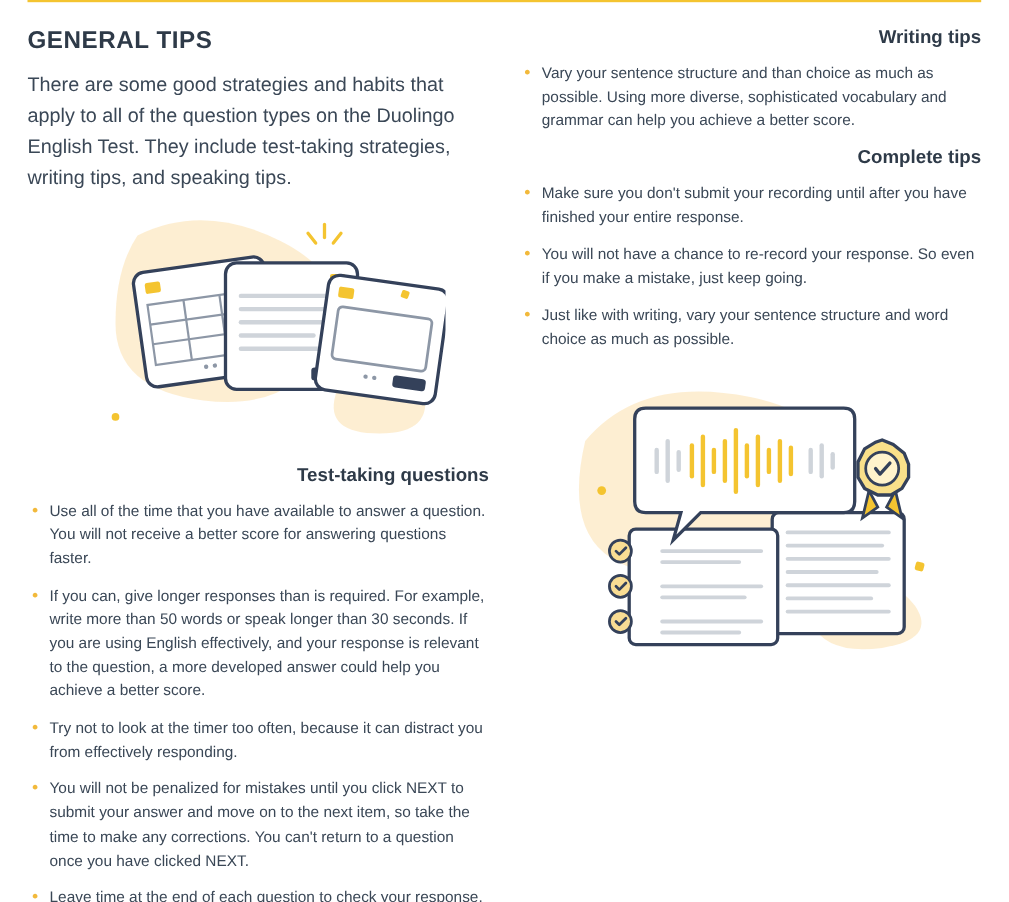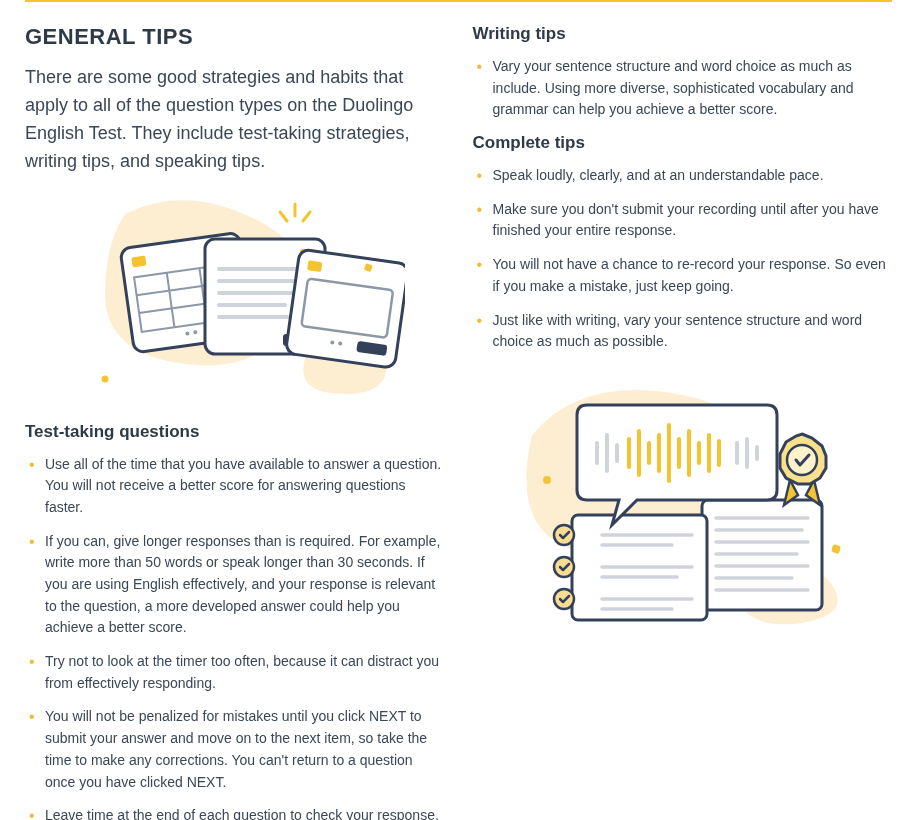--- a/index.html
+++ b/index.html
@@ -35,20 +35,21 @@
       line-height: 1.55;
       color: #3a4756;
       margin-bottom: 18px;
     }
     h2.section-title {
       font-size: 17px;
       font-weight: 700;
       color: #2e3a48;
       margin-top: 8px;
       margin-bottom: 12px;
+      text-align: right;
     }
     ul.bullets {
       list-style: none;
       padding: 0;
     }
     ul.bullets li {
       position: relative;
       padding-left: 20px;
       font-size: 14px;
       line-height: 1.55;
@@ -141,26 +142,25 @@
       <li>If you can, give longer responses than is required. For example, write more than 50 words or speak longer than 30 seconds. If you are using English effectively, and your response is relevant to the question, a more developed answer could help you achieve a better score.</li>
       <li>Try not to look at the timer too often, because it can distract you from effectively responding.</li>
       <li>You will not be penalized for mistakes until you click NEXT to submit your answer and move on to the next item, so take the time to make any corrections.  You can't return to a question once you have clicked NEXT.</li>
       <li>Leave time at the end of each question to check your response.</li>
     </ul>
   </div>
 
   <div class="col">
     <h2 class="section-title" style="margin-top:0">Writing tips</h2>
     <ul class="bullets">
-      <li>Vary your sentence structure and word choice as much as include. Using more diverse, sophisticated vocabulary and grammar can help you achieve a better score.</li>
+      <li>Vary your sentence structure and than choice as much as possible. Using more diverse, sophisticated vocabulary and grammar can help you achieve a better score.</li>
     </ul>
 
     <h2 class="section-title">Complete tips</h2>
     <ul class="bullets">
-      <li>Speak loudly, clearly, and at an understandable pace.</li>
       <li>Make sure you don't submit your recording until after you have finished your entire response.</li>
       <li>You will not have a chance to re-record your response. So even if you make a mistake, just keep going.</li>
       <li>Just like with writing, vary your sentence structure and word choice as much as possible.</li>
     </ul>
 
     <div class="illus-wrap">
       <svg width="360" height="270" viewBox="0 0 360 270">
 
         <path d="M30 70 Q80 10 180 30 Q260 45 260 110 Q260 170 190 190 Q120 210 60 180 Q10 155 30 70 Z" fill="#fdeccd" opacity="0.9"></path>
         <path d="M230 200 Q300 180 330 220 Q350 250 300 258 Q250 265 235 235 Q225 215 230 200 Z" fill="#fdeccd" opacity="0.9"></path>

